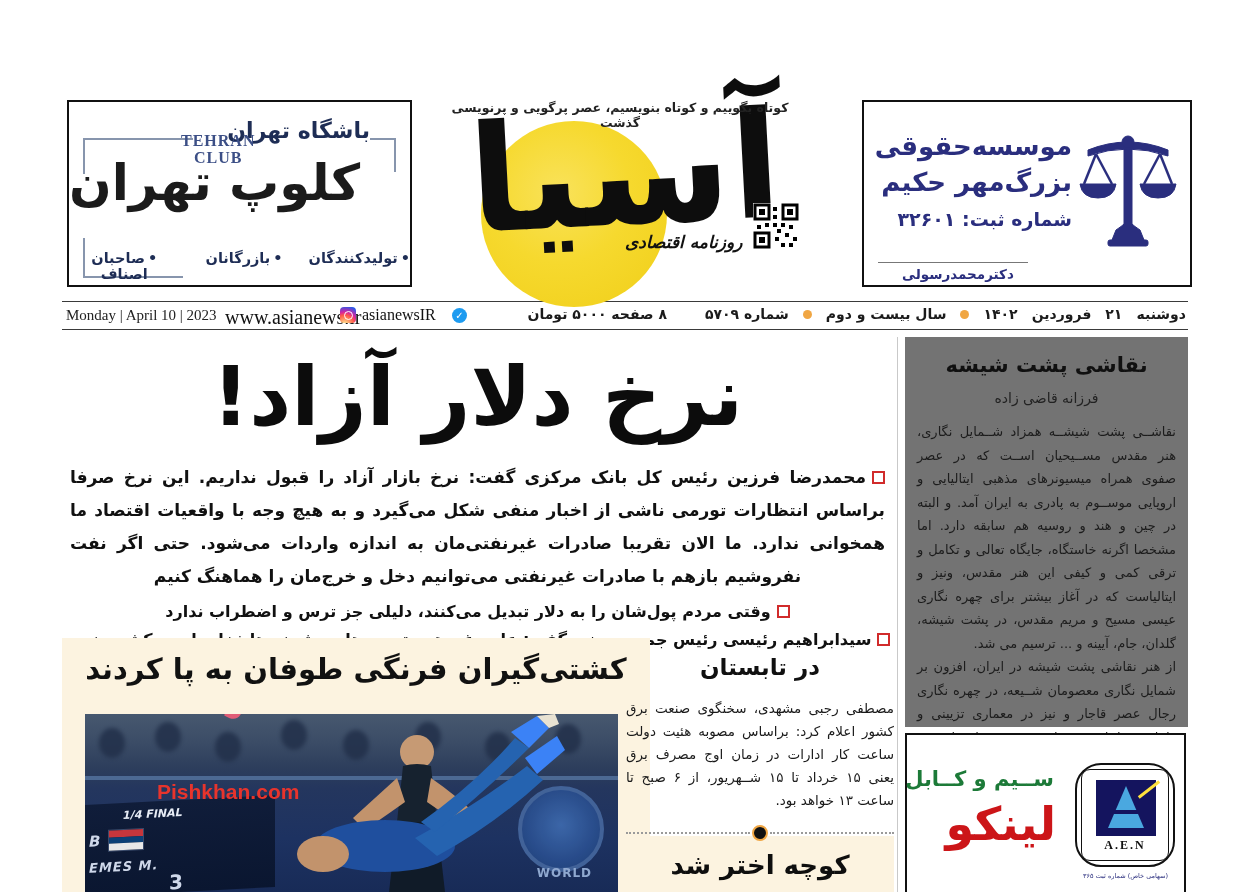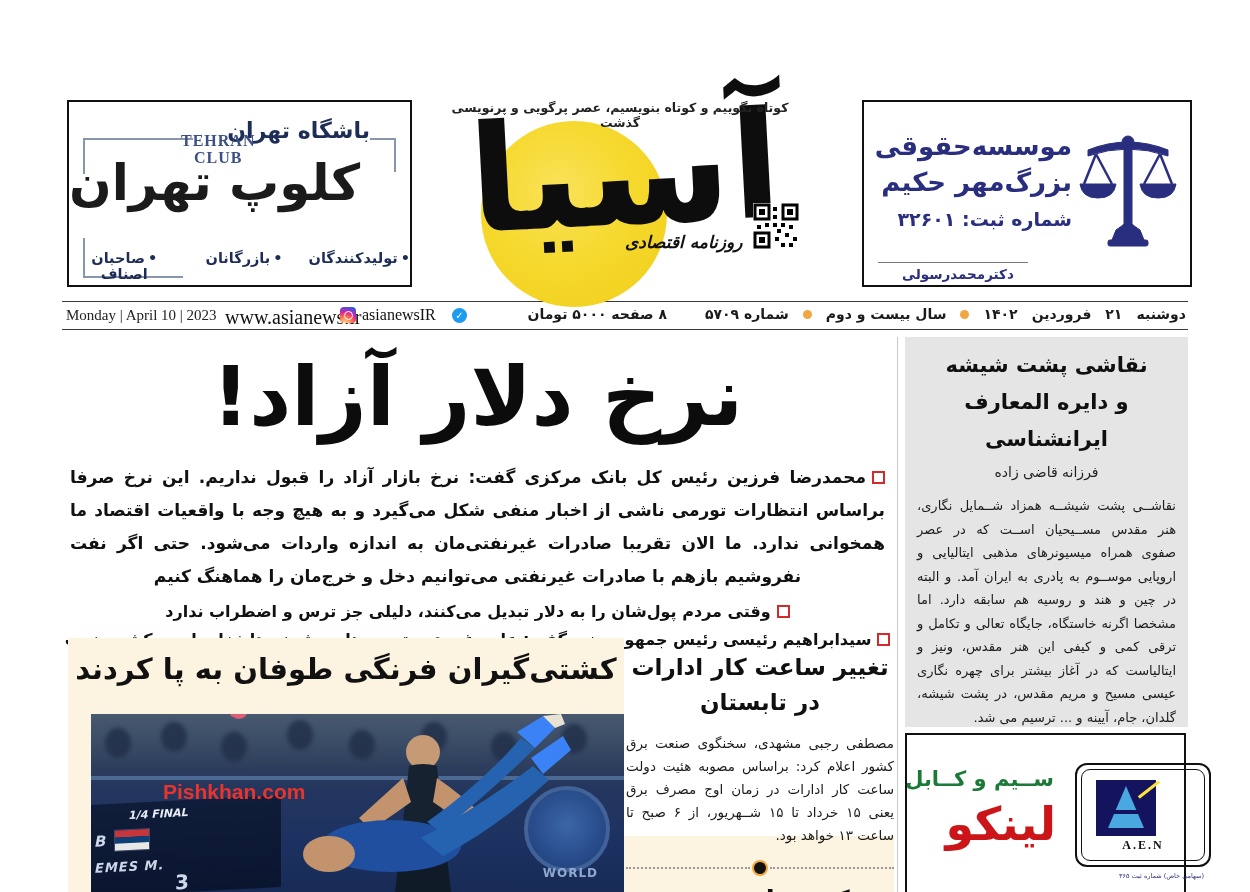--- a/index.html
+++ b/index.html
@@ -52,21 +52,21 @@
   .gap-w{display:inline-block;width:10px;}
 
   
   #lead{left:62px;top:337px;width:831px;}
   #lead-headline{margin:10px 0 0 0;text-align:center;font-size:82px;font-weight:900;color:#0c0c0c;line-height:100px;direction:rtl;}
   #lead-para{margin:14px 8px 0 8px;direction:rtl;text-align:justify;text-align-last:center;font-size:17px;font-weight:bold;line-height:33px;color:#111;}
   .red-sq{display:inline-block;width:9px;height:9px;border:2px solid #d12b2b;background:#fff;margin:0 0 2px 6px;vertical-align:middle;}
   .lead-bullet{margin-top:9px;text-align:center;direction:rtl;font-size:16px;font-weight:bold;color:#111;}
 
   
-  #wrestle-block{left:68px;top:638px;width:556px;height:254px;background:#fcf3e0;}
+  #wrestle-block{left:62px;top:638px;width:556px;height:254px;background:#fcf3e0;padding-left:32px;}
   #wrestle-headline{position:absolute;left:0;right:0;top:14px;text-align:center;direction:rtl;font-size:29px;font-weight:900;color:#111;}
   #photo{position:absolute;left:23px;top:76px;width:533px;height:178px;overflow:hidden;
       background:linear-gradient(180deg,#47586f 0%,#3b4c66 16%,#2d3e5c 30%,#24365e 42%,#1d3261 70%,#182b57 100%);}
   .head-blob{position:absolute;width:26px;height:30px;border-radius:50%;background:#22304a;filter:blur(2px);opacity:.85;}
   #barrier{position:absolute;left:0;top:62px;width:100%;height:4px;background:#5b7dab;opacity:.7;}
   #scoreboard{position:absolute;left:0;top:86px;width:190px;height:92px;background:linear-gradient(180deg,#101d3a,#0a1630);transform:skewY(-3deg);color:#cfd8ea;}
   #sb-round{position:absolute;left:38px;top:6px;font-size:11px;font-weight:bold;font-style:italic;color:#e8edf6;}
   #sb-row{position:absolute;left:4px;top:26px;display:flex;align-items:center;gap:8px;}
   #sb-letter{font-size:15px;font-weight:bold;font-style:italic;}
   #sb-flag{width:34px;height:20px;display:flex;flex-direction:column;border:1px solid #394a6b;}
@@ -84,32 +84,32 @@
   #mid-title{text-align:center;direction:rtl;font-size:23px;font-weight:900;line-height:35px;color:#101010;margin-top:8px;}
   #mid-body{margin-top:12px;direction:rtl;text-align:justify;font-size:13.5px;line-height:23px;color:#1a1a1a;font-weight:500;}
   #mid-divider{margin-top:13px;display:flex;align-items:center;}
   .dotline{flex:1;border-top:2px dotted #9a9a9a;}
   #mid-divider .cdot{width:12px;height:12px;border-radius:50%;background:#111;border:2px solid #f0a643;margin:0 2px;}
   #street-title{margin-top:9px;text-align:center;direction:rtl;font-size:26px;font-weight:900;color:#0e0e0e;}
   #midcol-creambg{position:absolute;left:620px;top:836px;width:274px;height:56px;background:#fcf3e0;z-index:-1;}
 
   
   #col-divider{left:897px;top:337px;width:1px;height:555px;background:#c9c9c9;}
-  #rightcol{left:905px;top:337px;width:283px;height:390px;background:#e5e5e5;}
+  #rightcol{left:905px;top:337px;width:283px;height:390px;background:#737373;}
   #rc-title{margin:10px 10px 0 10px;text-align:center;direction:rtl;font-size:21px;font-weight:900;line-height:37px;color:#101010;}
   #rc-author{margin-top:6px;text-align:center;direction:rtl;font-size:14px;font-weight:normal;color:#222;}
   #rc-body{margin:14px 12px 0 12px;direction:rtl;text-align:justify;font-size:13px;line-height:23.5px;color:#1c1c1c;}
   #rc-body2{margin:0 12px;direction:rtl;text-align:justify;font-size:13px;line-height:23.5px;color:#1c1c1c;}
   #rc-pageref{margin:6px 14px 0 14px;direction:rtl;text-align:left;font-size:16px;font-weight:900;color:#0c0c0c;}
 
   
   #linco-ad{left:905px;top:733px;width:277px;height:159px;border:2px solid #111;background:#fff;}
   #linco-line1{position:absolute;right:130px;top:32px;font-size:21px;font-weight:900;color:#1c7a38;direction:rtl;white-space:nowrap;}
   #linco-line2{position:absolute;right:128px;top:62px;font-size:46px;font-weight:900;color:#cc1518;direction:rtl;}
-  #linco-logo{position:absolute;left:168px;top:28px;width:96px;height:100px;border:2px solid #111;border-radius:12px;padding-left:36px;}
+  #linco-logo{position:absolute;left:168px;top:28px;width:96px;height:100px;border:2px solid #111;border-radius:26px;}
   #linco-logo-inner{position:absolute;left:4px;top:4px;right:4px;bottom:4px;border:1.5px solid #111;border-radius:9px;}
   #linco-sq{position:absolute;left:14px;top:10px;width:60px;height:56px;background:#14145e;}
   #linco-tri{position:absolute;left:12px;top:6px;width:0;height:0;border-left:18px solid transparent;border-right:18px solid transparent;border-bottom:42px solid #4aa8e0;}
   #linco-tri-bar{position:absolute;left:14px;top:30px;width:34px;height:4px;background:#14145e;}
   #linco-spark{position:absolute;left:40px;top:8px;width:26px;height:3px;background:#ffe23d;transform:rotate(-38deg);}
   #linco-aen{position:absolute;left:0;right:0;top:68px;text-align:center;font-family:"Liberation Serif",serif;font-size:12px;font-weight:bold;color:#111;letter-spacing:2px;}
   #linco-sub{position:absolute;left:0;right:0;top:102px;text-align:right;font-size:6.5px;color:#2a2e7e;direction:rtl;}
 </style>
 </head>
 <body>
@@ -259,37 +259,35 @@
     <div id="world-logo"></div>
     <div id="world-text">WORLD</div>
     <div id="wm-fa">پیشخوان</div>
     <div id="wm-en">Pishkhan.com</div>
   </div>
 </div>
 
 <div class="abs" id="midcol-creambg"></div>
 <div class="abs" id="midcol">
   <div id="mid-title">
-    <div>تغییر ساعت کار ادارات</div>
     <div>در تابستان</div>
   </div>
   <div id="mid-body">مصطفی رجبی مشهدی، سخنگوی صنعت برق کشور اعلام کرد: براساس مصوبه هئیت دولت ساعت کار ادارات در زمان اوج مصرف برق یعنی ۱۵ خرداد تا ۱۵ شــهریور، از ۶ صبح تا ساعت ۱۳ خواهد بود.</div>
   <div id="mid-divider">
     <span class="dotline"></span>
       <span class="cdot"></span>
       <span class="dotline"></span>
   </div>
   <div id="street-title">کوچه اختر شد</div>
 </div>
 
 <div class="abs" id="col-divider"></div>
 <div class="abs" id="rightcol">
   <div id="rc-title">
     <div>نقاشی پشت شیشه</div>
-    <div>و دایره المعارف ایرانشناسی</div>
   </div>
   <div id="rc-author">فرزانه قاضی زاده</div>
   <div id="rc-body">نقاشــی پشت شیشــه همزاد شــمایل نگاری، هنر مقدس مســیحیان اســت که در عصر صفوی همراه میسیونرهای مذهبی ایتالیایی و اروپایی موســوم به پادری به ایران آمد. و البته در چین و هند و روسیه هم سابقه دارد. اما مشخصا اگرنه خاستگاه، جایگاه تعالی و تکامل و ترقی کمی و کیفی این هنر مقدس، ونیز و ایتالیاست که در آغاز بیشتر برای چهره نگاری عیسی مسیح و مریم مقدس، در پشت شیشه، گلدان، جام، آیینه و ... ترسیم می شد.</div>
   <div id="rc-body2">از هنر نقاشی پشت شیشه در ایران، افزون بر شمایل نگاری معصومان شــیعه، در چهره نگاری رجال عصر قاجار و نیز در معماری تزیینی و طراحی داخلی و نقاشی قهوه خانه ای نیز استفاده شد.</div>
   <div id="rc-pageref">صفحه ۴</div>
 </div>
 
 <div class="abs" id="linco-ad">
   <div id="linco-line1">ســیم و کــابل</div>
   <div id="linco-line2">لینکو</div>

